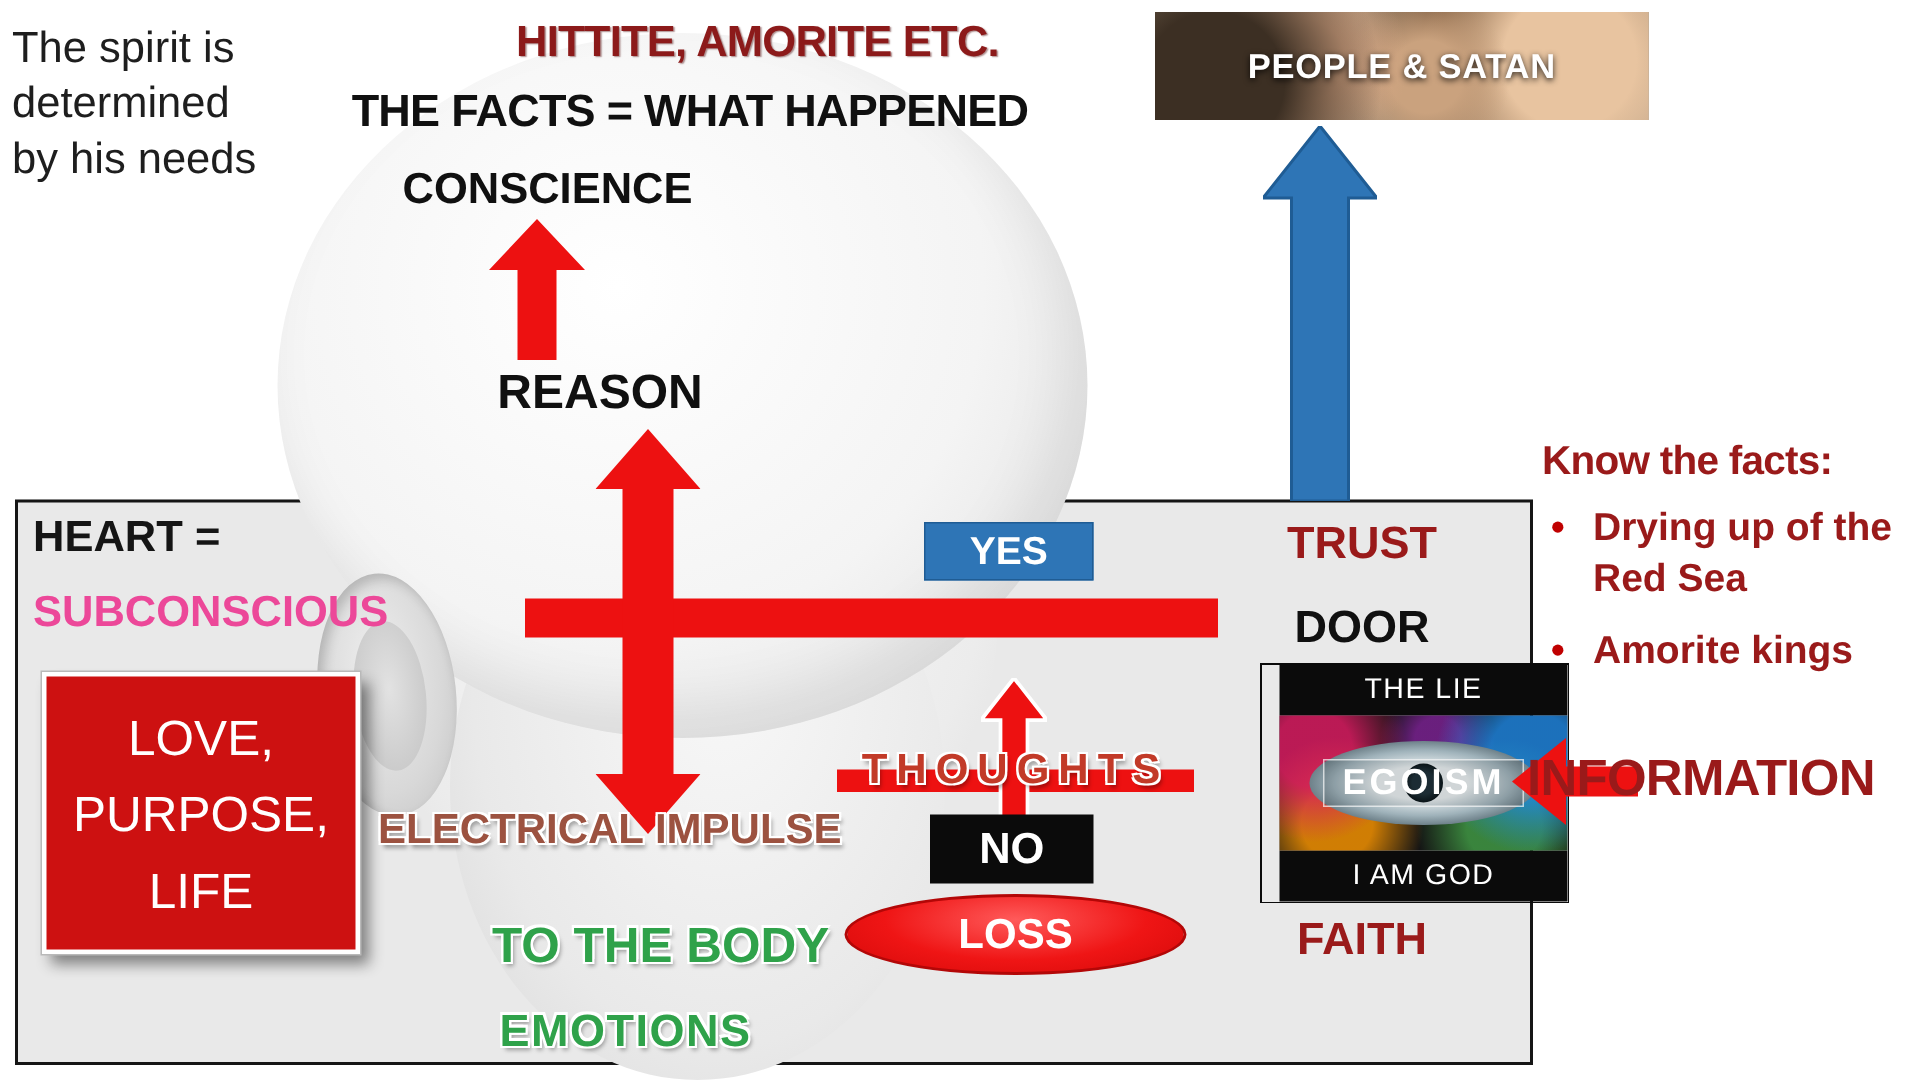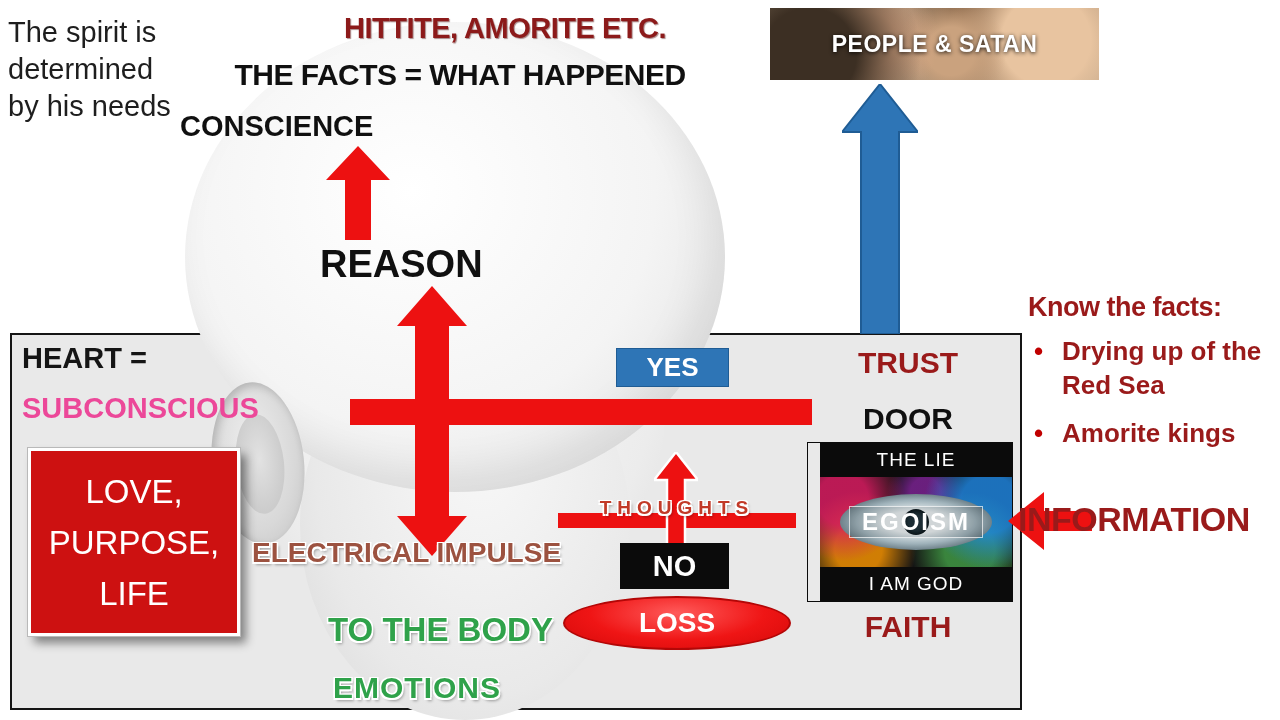--- a/index.html
+++ b/index.html
@@ -5,22 +5,22 @@
   * { margin:0; padding:0; box-sizing:border-box; }
   body { background:#ffffff; font-family:"Liberation Sans", sans-serif; }
   .canvas { position:relative; width:1280px; height:720px; background:#fff; overflow:hidden; }
   .abs { position:absolute; }
 
   
   .note { left:8px; top:14px; width:215px; font-size:29px; line-height:1.27; color:#1e1e1e; white-space:pre-line; z-index:6; }
   .hittite { left:290px; top:12px; width:430px; text-align:center; font-size:29px; font-weight:800; letter-spacing:-0.5px;
              color:var(--maroon,#8C1A1A); text-shadow:1px 1px 1px rgba(70,0,0,.45); z-index:6; }
   .facts-top { left:180px; top:58px; width:560px; text-align:center; font-size:30px; font-weight:800; letter-spacing:-0.5px; color:#101010; z-index:6; }
-  .conscience { left:180px; top:110px; width:370px; font-size:29px; font-weight:800; color:#101010; z-index:6; }
-  .reason { left:320px; top:243px; width:160px; text-align:center; font-size:38px; font-weight:800; color:#101010; z-index:6; }
+  .conscience { left:180px; top:110px; width:370px; text-align:center; font-size:29px; font-weight:800; color:#101010; z-index:6; }
+  .reason { left:320px; top:243px; width:160px; text-align:center; font-size:32px; font-weight:800; color:#101010; z-index:6; }
 
   
   .people { left:770px; top:8px; width:329px; height:72px; z-index:6;
     background-color:#8c7a64;
     background-image:
       radial-gradient(circle at 12% 65%, #3c2f23 0 16%, transparent 38%),
       radial-gradient(circle at 30% 45%, #d9a886 0 12%, transparent 30%),
       radial-gradient(circle at 55% 60%, #caa27e 0 13%, transparent 30%),
       radial-gradient(circle at 84% 45%, #e8c4a0 0 16%, transparent 36%),
       radial-gradient(circle at 72% 10%, #6b4a2f 0 18%, transparent 42%),
@@ -72,33 +72,33 @@
       background:radial-gradient(ellipse at 50% 30%, #ff5a5a 0%, #ef1515 55%, #d40808 100%); }
   .gain-ellipse { left:562px; top:398px; width:230px; height:56px; }
   .loss-ellipse { left:563px; top:596px; width:228px; height:54px; }
 
   .yes-box { left:616px; top:348px; width:113px; height:39px; background:var(--blue,#2E75B6); border:1px solid #1f5c94;
              display:flex; align-items:center; justify-content:center; color:#fff; font-size:26px; font-weight:700; z-index:5; }
   .no-box { left:620px; top:543px; width:109px; height:46px; background:#0b0b0b;
             display:flex; align-items:center; justify-content:center; color:#fff; font-size:29px; font-weight:700; z-index:5; }
 
   .outline { text-shadow:-1.5px -1.5px 0 #fff, 1.5px -1.5px 0 #fff, -1.5px 1.5px 0 #fff, 1.5px 1.5px 0 #fff, 2px 3px 3px rgba(0,0,0,.35); }
-  .thoughts-label { left:556px; top:497px; width:242px; text-align:center; font-size:19px; font-weight:800; letter-spacing:6px;
+  .thoughts-label { left:556px; top:497px; width:242px; text-align:center; font-size:28px; font-weight:800; letter-spacing:6px;
                     color:var(--thoughts-red,#C23A28); z-index:5; }
 
   .trust { left:838px; top:346px; width:140px; text-align:center; font-size:30px; font-weight:800; color:var(--dark-red,#9A1A1A); z-index:5; }
   .door  { left:838px; top:402px; width:140px; text-align:center; font-size:30px; font-weight:800; color:#101010; z-index:5; }
   .faith { left:838px; top:610px; width:140px; text-align:center; font-size:30px; font-weight:800; color:var(--dark-red,#9A1A1A); z-index:5; }
 
   .electrical { left:252px; top:537px; font-size:28px; font-weight:800; white-space:nowrap; color:var(--brown,#9C5240); z-index:5; }
   .tobody { left:328px; top:611px; font-size:33px; font-weight:800; white-space:nowrap; color:var(--green,#2FA24A); z-index:5; }
   .emotions { left:333px; top:671px; font-size:30px; font-weight:800; letter-spacing:1px; white-space:nowrap; color:var(--green,#2FA24A); z-index:5; }
 
   
-  .lie-panel { left:808px; top:443px; width:204px; height:158px; z-index:4; box-shadow:0 0 0 1px #0b0b0b;padding-left:12px; }
+  .lie-panel { left:841px; top:443px; width:204px; height:158px; z-index:4; box-shadow:0 0 0 1px #0b0b0b;padding-left:12px; }
   .lie-strip { height:34px; background:#0b0b0b; color:#fff; font-size:19px; letter-spacing:1px;
                display:flex; align-items:center; justify-content:center; }
   .lie-mid { position:relative; height:90px;
     background:
       radial-gradient(circle at 12% 25%, rgba(216,27,96,.85) 0 14%, transparent 34%),
       radial-gradient(circle at 88% 30%, rgba(30,136,229,.8) 0 16%, transparent 36%),
       radial-gradient(circle at 20% 80%, rgba(255,152,0,.8) 0 14%, transparent 34%),
       radial-gradient(circle at 78% 82%, rgba(67,160,71,.8) 0 15%, transparent 35%),
       radial-gradient(circle at 55% 18%, rgba(142,36,170,.7) 0 12%, transparent 30%),
       #141414; }

